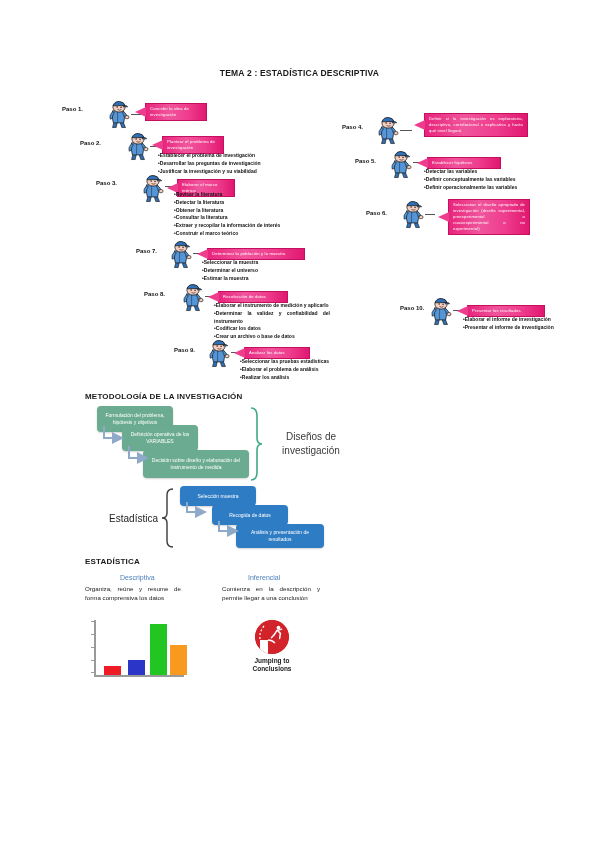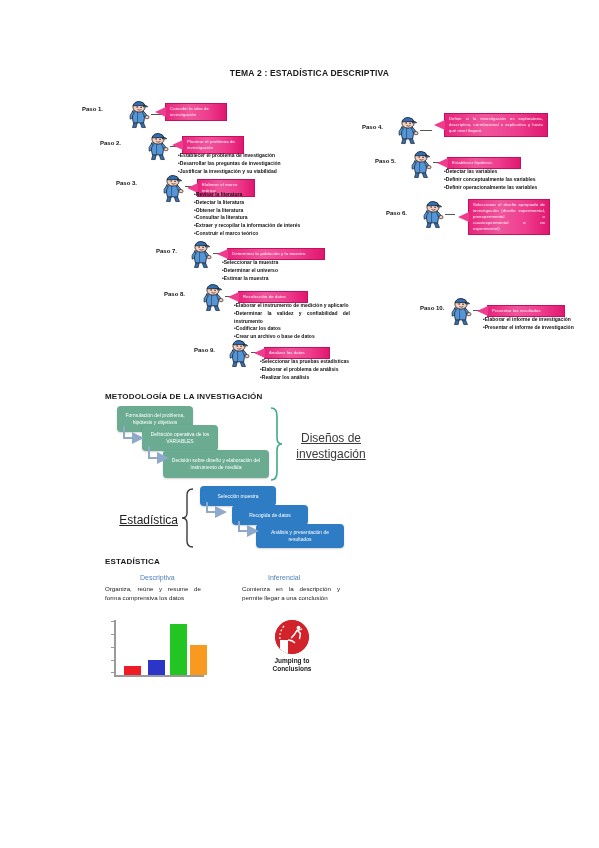--- a/index.html
+++ b/index.html
@@ -5,21 +5,21 @@
   * { box-sizing: border-box; }
   html, body { margin:0; padding:0; }
   body {
     width: 599px; height: 848px;
     background: #ffffff;
     font-family: "Liberation Sans", sans-serif;
     color: #1a1a1a;
     position: relative;
     overflow: hidden;
   }
-  .page { position:absolute; inset:0;margin-left:20px; }
+  .page { position:absolute; inset:0; }
 
   
   .doc-title {
     position:absolute; left:0; right:0; top:68px;
     text-align:center;
     font-size:8.5px; font-weight:bold; letter-spacing:.2px;
   }
   .doc-subtitle {
     position:absolute; left:0; right:0; top:80px;
     text-align:center;
@@ -71,23 +71,22 @@
   .fbox {
     position:absolute; border-radius:4px;
     color:#ffffff; font-size:5px; line-height:1.35;
     display:flex; align-items:center; justify-content:center;
     text-align:center; padding:2px 4px;
     box-shadow: 0 1px 2px rgba(0,0,0,.18);
   }
   .fbox.green { background:#6aab91; }
   .fbox.blue  { background:#2e7cc4; }
   .brace-label {
-    position:absolute; font-size:12px; color:#3a3a3a; line-height:1.35;
+    position:absolute; font-size:10px; color:#3a3a3a; line-height:1.35;
     text-align:center;
-    text-decoration:underline;
   }
   .brace-label.dark { color:#222; }
 
   
   .col-head {
     position:absolute; font-size:7px; color:#4f81bd; font-weight:normal;
   }
   .col-text {
     position:absolute; font-size:6.2px; color:#1a1a1a; line-height:1.45;
     text-align:justify;

